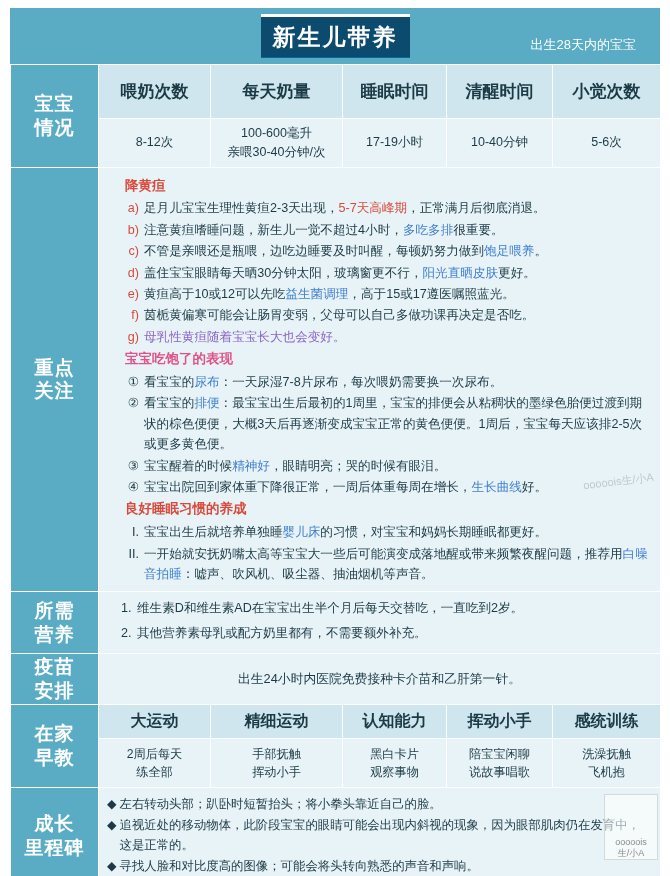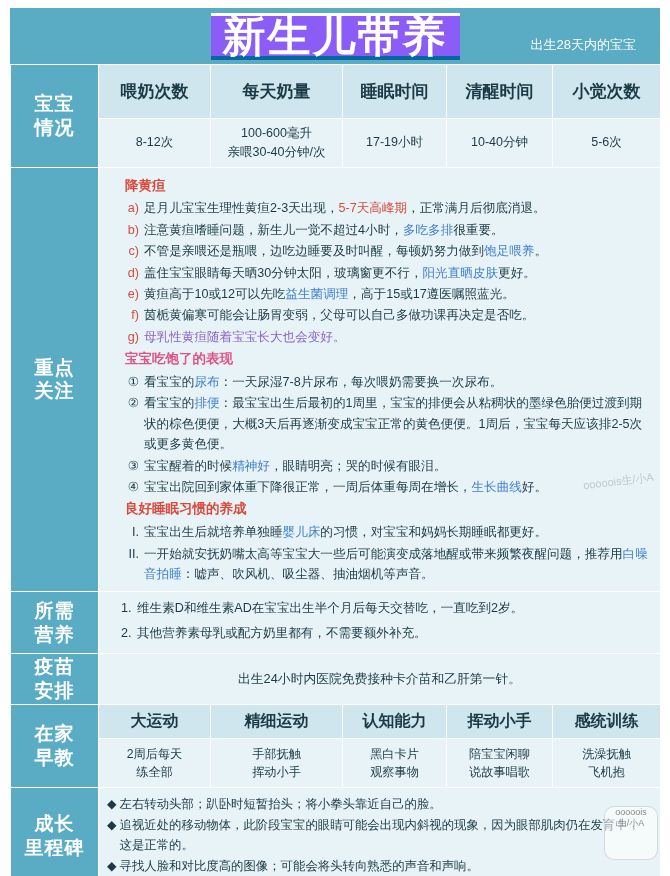--- a/index.html
+++ b/index.html
@@ -22,26 +22,26 @@
   .header {
     background: #5aacc4;
     height: 56px;
     display: flex;
     align-items: center;
     justify-content: center;
     position: relative;
   }
   .header-title {
     color: #ffffff;
-    font-size: 43px;
+    font-size: 23px;
     font-weight: bold;
     letter-spacing: 2px;
-    background: #8b5cf6;
+    background: #0c4a6e;
     padding: 0 12px;
-    border-bottom: 4px solid #0369a1;
+    border-bottom: 1px solid #0369a1;
     border-top: 3px solid #ffffff;
     line-height: 40px;
   }
   .header-sub {
     position: absolute;
     right: 24px;
     bottom: 10px;
     color: #ffffff;
     font-size: 13px;
   }
@@ -141,25 +141,25 @@
     line-height: 1.62;
     padding: 6px 8px;
     text-align: left;
   }
   .mile p { margin: 0 0 1px 0; display: flex; }
   .mile p .mk { flex: 0 0 auto; margin-right: 3px; color: #1b3a45; }
   .watermark {
     position: absolute;
     right: 12px;
     bottom: 16px;
-    width: 54px; height: 54px;
-    border-radius: 10px;
+    width: 54px; height: 66px;
+    border-radius: 0;
     background: rgba(255,255,255,0.55);
     border: 1px solid rgba(120,120,120,0.25);
-    display: flex; align-items: flex-start; justify-content: center;
+    display: flex; align-items: flex-end; justify-content: center;
     font-size: 9px; color: #8a8a8a; text-align: center;
     line-height: 1.2;
   }
   .wm-text {
     position: absolute;
     right: 16px;
     top: 474px;
     color: rgba(120,120,120,0.35);
     font-size: 11px;
     transform: rotate(-7deg);

